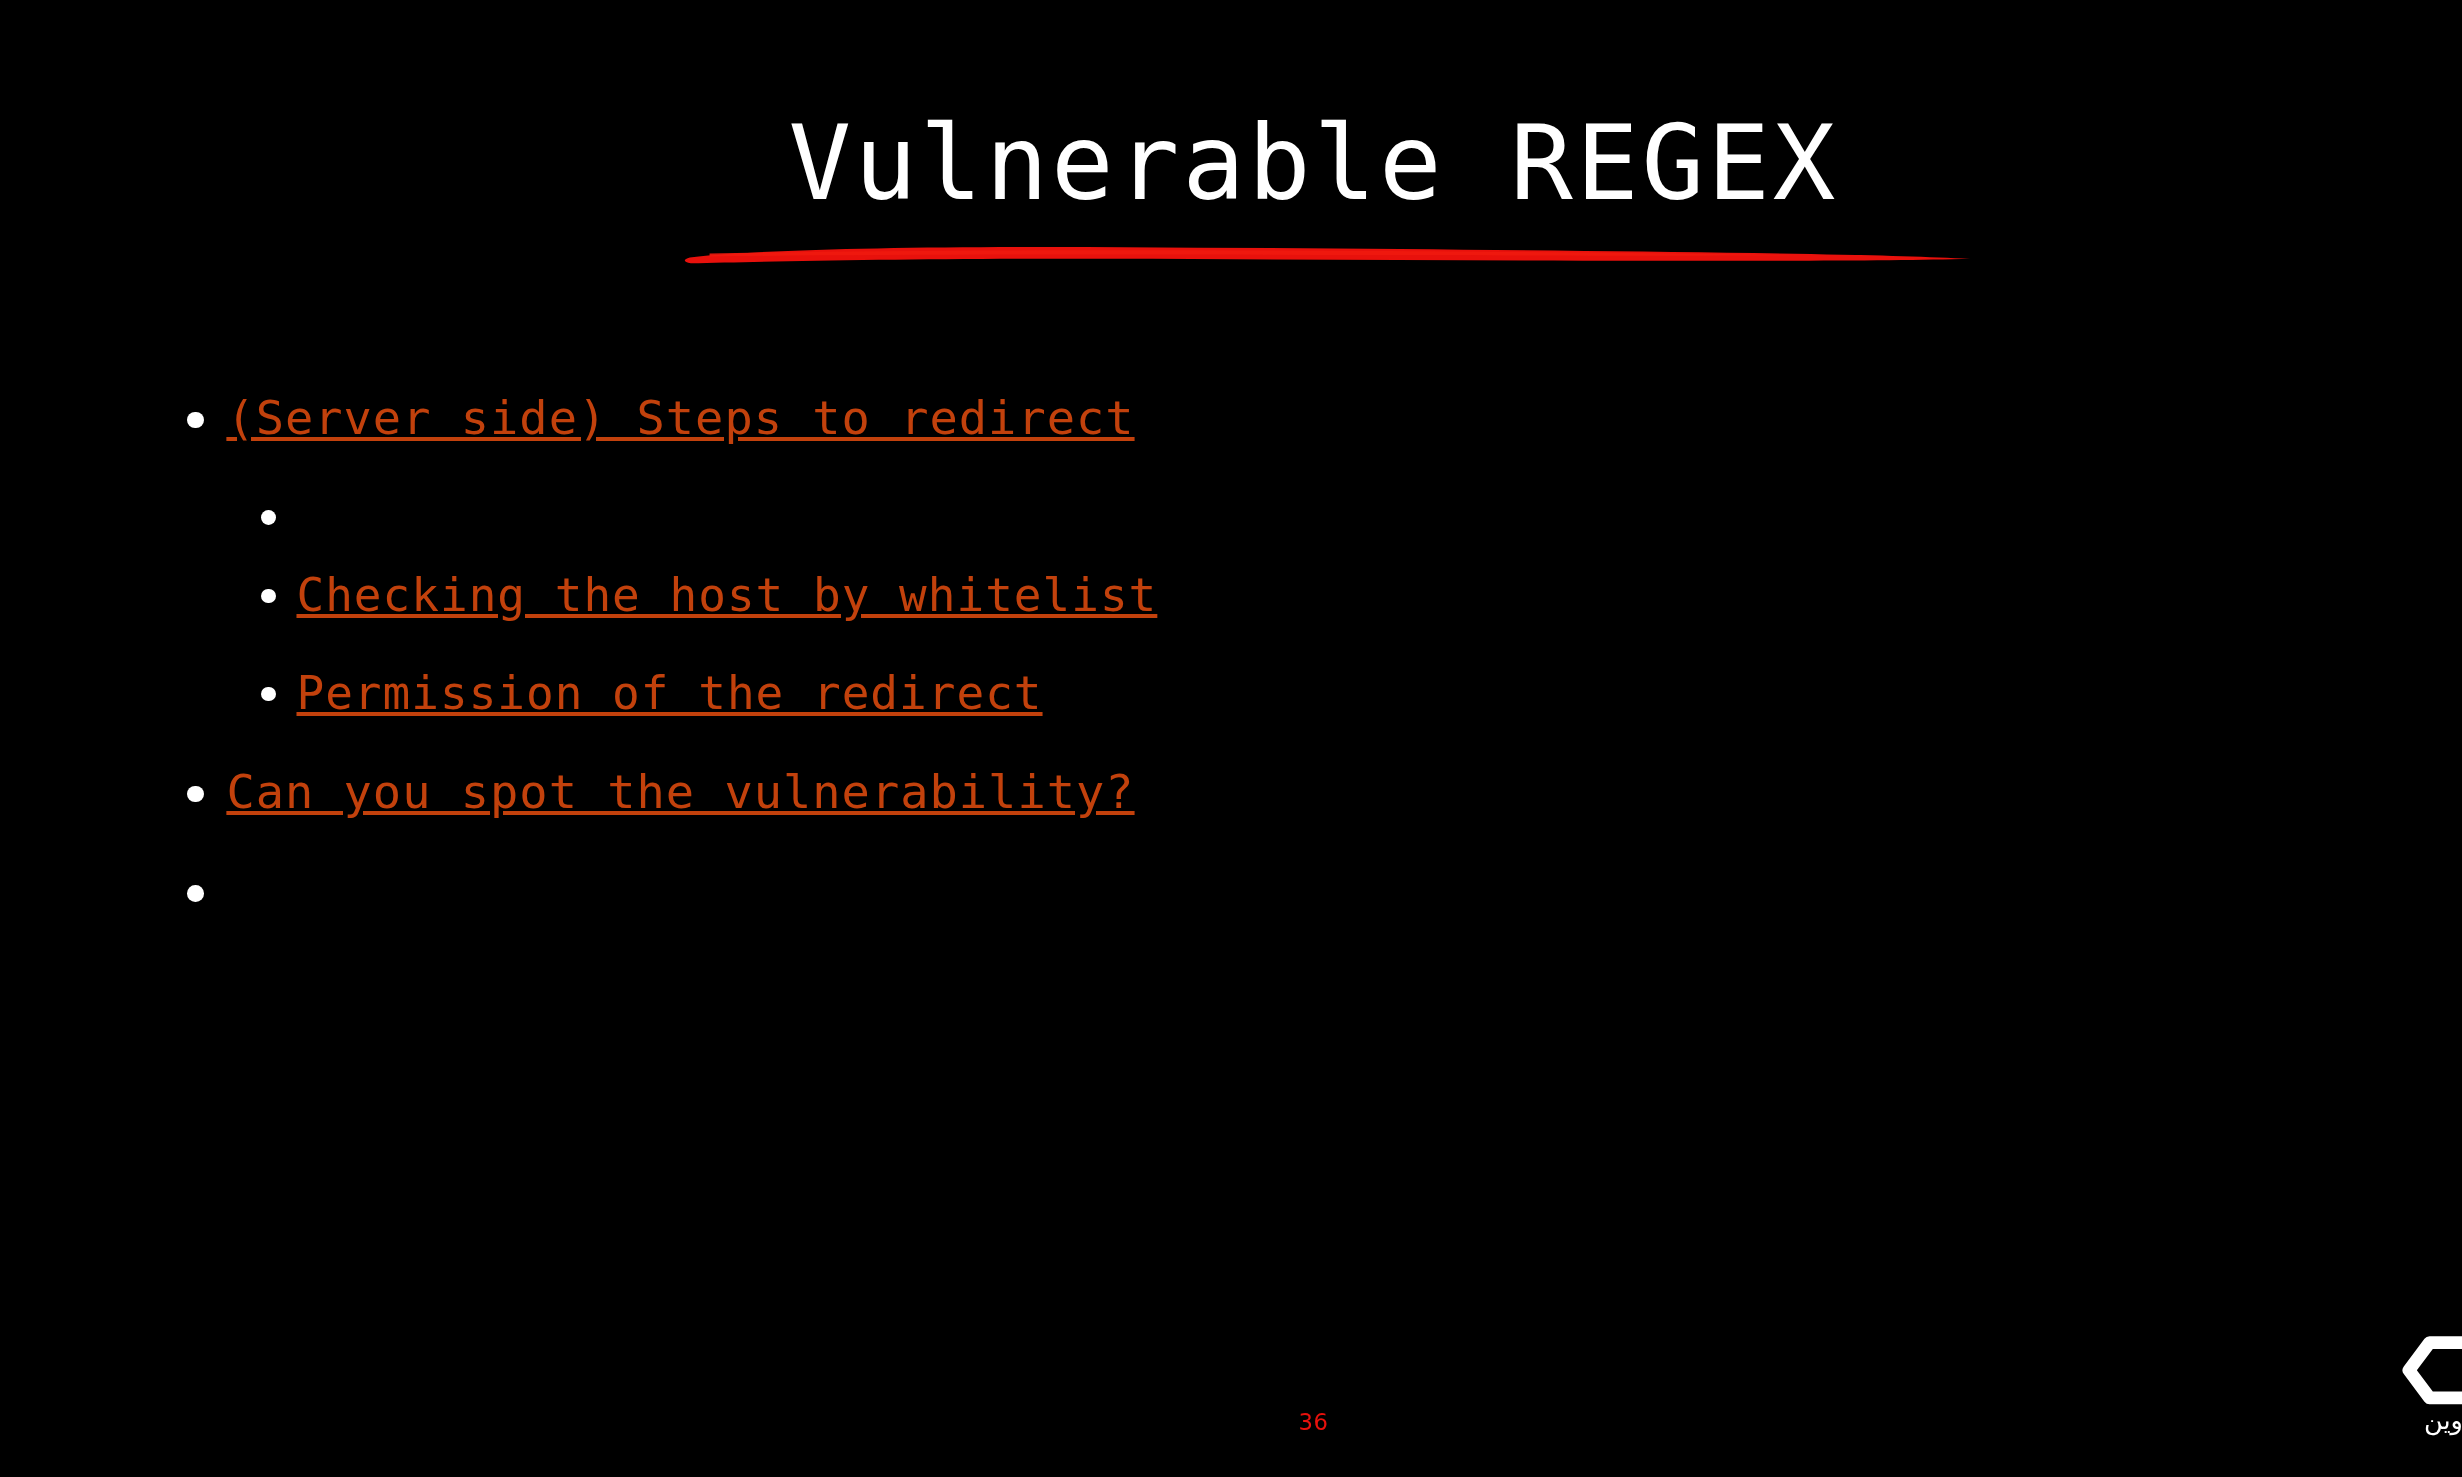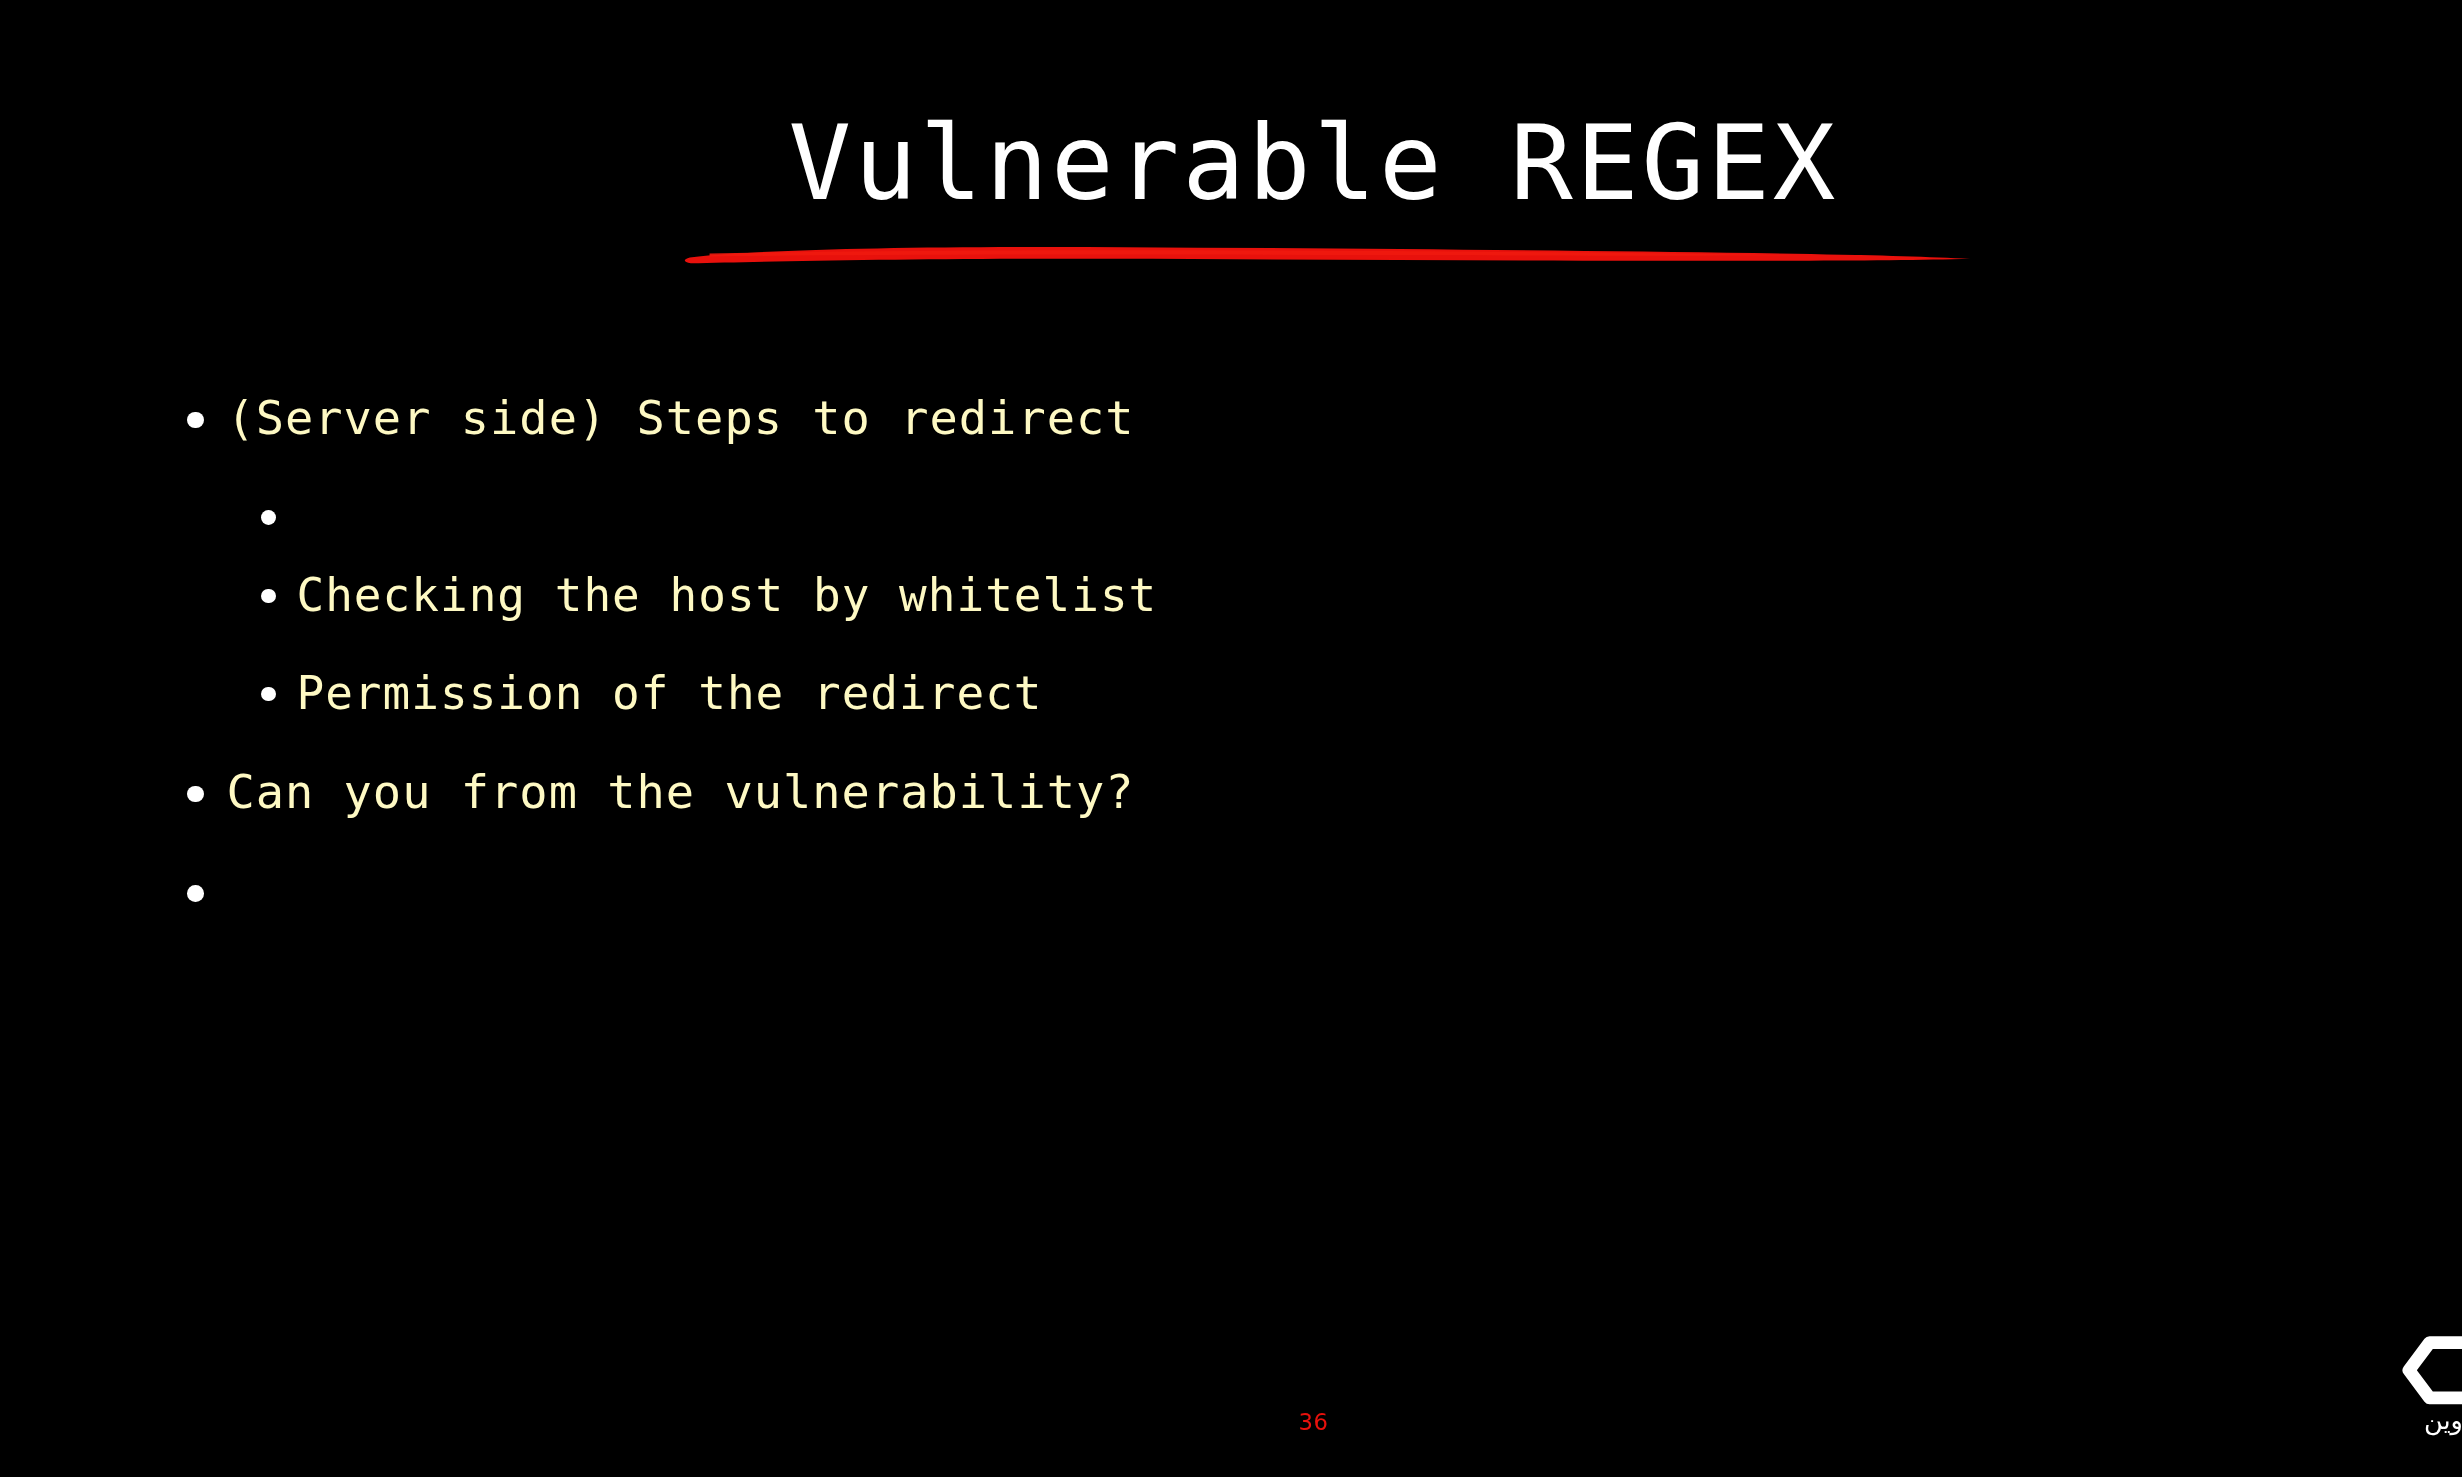--- a/index.html
+++ b/index.html
@@ -79,25 +79,26 @@
     margin-right: 22.7px;
   }
   .lvl2 .bullet-dot {
     width: 14.8px; height: 14.8px;
     margin-top: 21.7px;
     margin-right: 20.7px;
   }
 
   .bullet-text {
     font-family: "DejaVu Sans Mono", monospace;
-    color: #fef9c3;
+    color: #c2410c;
     font-size: 47px;
     line-height: 1.22;
     letter-spacing: 1px;
     white-space: pre;
+    text-decoration: underline;
   }
   .bullet-row.lvl2 .bullet-text { font-size: 46px; }
 
   .bullet-row.code .bullet-text {
     font-family: "DejaVu Sans Mono", monospace;
     font-size: 46px;
     letter-spacing: -0.5px;
   }
 
   
@@ -179,21 +180,21 @@
       <span class="bullet-text">Checking the host by whitelist</span>
     </div>
 
     <div class="bullet-row lvl2">
       <span class="bullet-dot"></span>
       <span class="bullet-text">Permission of the redirect</span>
     </div>
 
     <div class="bullet-row lvl1">
       <span class="bullet-dot"></span>
-      <span class="bullet-text">Can you from the vulnerability?</span>
+      <span class="bullet-text">Can you spot the vulnerability?</span>
     </div>
 
     <div class="bullet-row lvl1 code">
       <span class="bullet-dot"></span>
     </div>
 
   </div>
 
   <div class="page-number">36</div>
 

